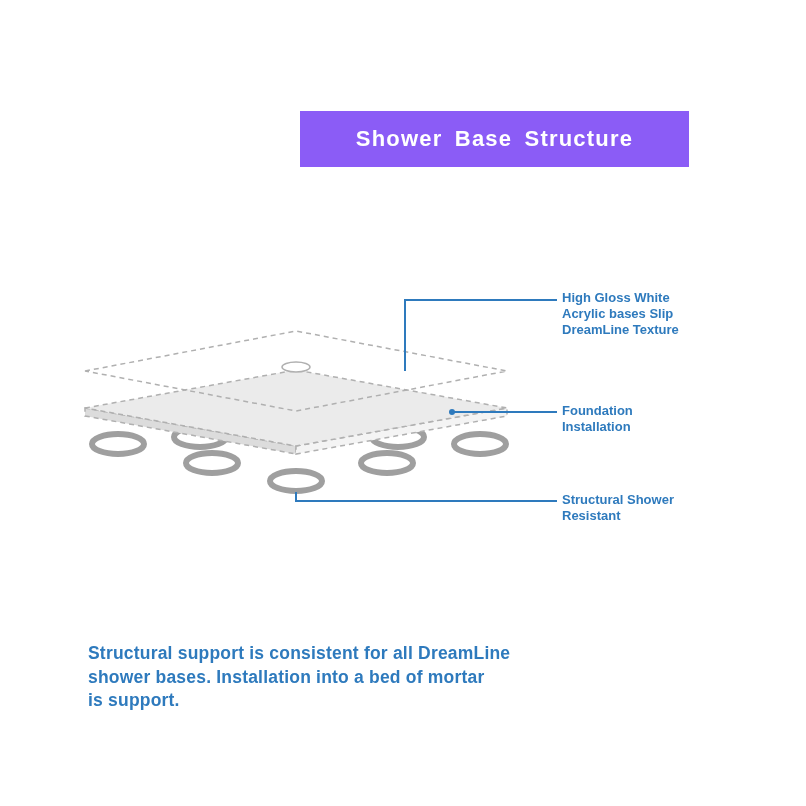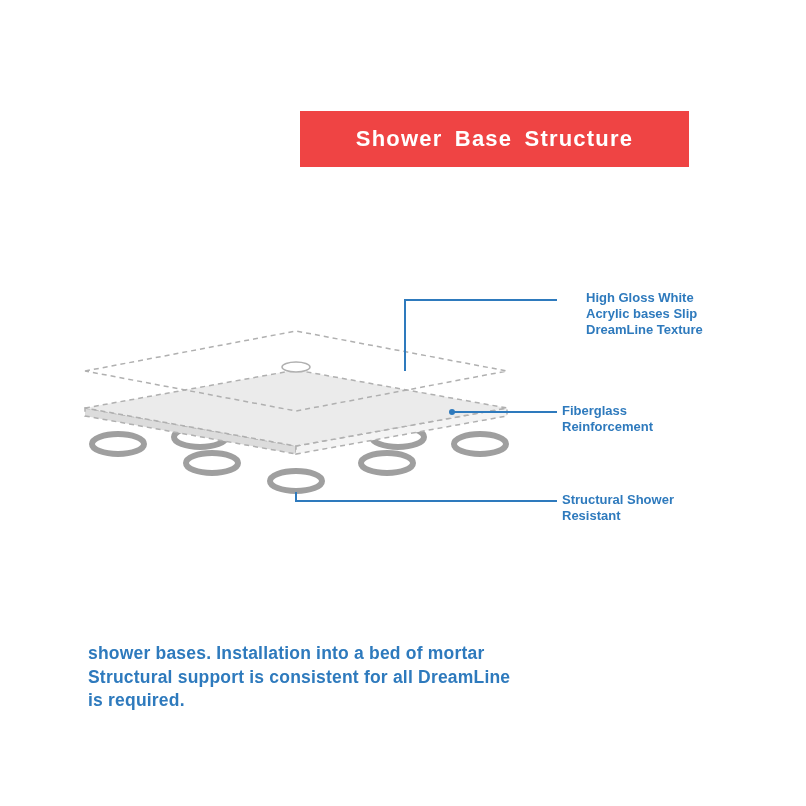--- a/index.html
+++ b/index.html
@@ -13,21 +13,21 @@
     position: relative;
     overflow: hidden;
     font-family: "Liberation Sans", sans-serif;
   }
   .banner {
     position: absolute;
     left: 300px;
     top: 111px;
     width: 389px;
     height: 56px;
-    background: #ef4444;
+    background: #8b5cf6;
     display: flex;
     align-items: center;
     justify-content: center;
   }
   .banner-title {
     color: #ffffff;
     font-size: 22px;
     font-weight: bold;
     letter-spacing: 1.2px;
     word-spacing: 5px;
@@ -39,21 +39,21 @@
     top: 0;
   }
   .callout {
     position: absolute;
     color: #2e7abd;
     font-size: 13px;
     font-weight: bold;
     line-height: 16px;
     white-space: nowrap;
   }
-  #callout-acrylic    { left: 562px; top: 290px; margin-left: 24px; }
+  #callout-acrylic    { left: 562px; top: 290px; }
   #callout-fiberglass { left: 562px; top: 403px; }
   #callout-support    { left: 562px; top: 492px; }
   .footer-note {
     position: absolute;
     left: 88px;
     top: 642px;
     color: #2e7abd;
     font-size: 17.5px;
     font-weight: bold;
     line-height: 23.5px;
@@ -99,26 +99,26 @@
   </g>
 </svg>
 
 <div class="callout" id="callout-acrylic">
   <div>High Gloss White</div>
   <div>Acrylic bases Slip</div>
   <div>DreamLine Texture</div>
 </div>
 
 <div class="callout" id="callout-fiberglass">
-  <div>Fiberglass</div>
-  <div>Reinforcement</div>
+  <div>Foundation</div>
+  <div>Installation</div>
 </div>
 
 <div class="callout" id="callout-support">
   <div>Structural Shower</div>
   <div>Resistant</div>
 </div>
 
 <div class="footer-note">
+  <div>Structural support is consistent for all DreamLine</div>
   <div>shower bases. Installation into a bed of mortar</div>
-  <div>Structural support is consistent for all DreamLine</div>
-  <div>is required.</div>
+  <div>is support.</div>
 </div>
 
 </body></html>

